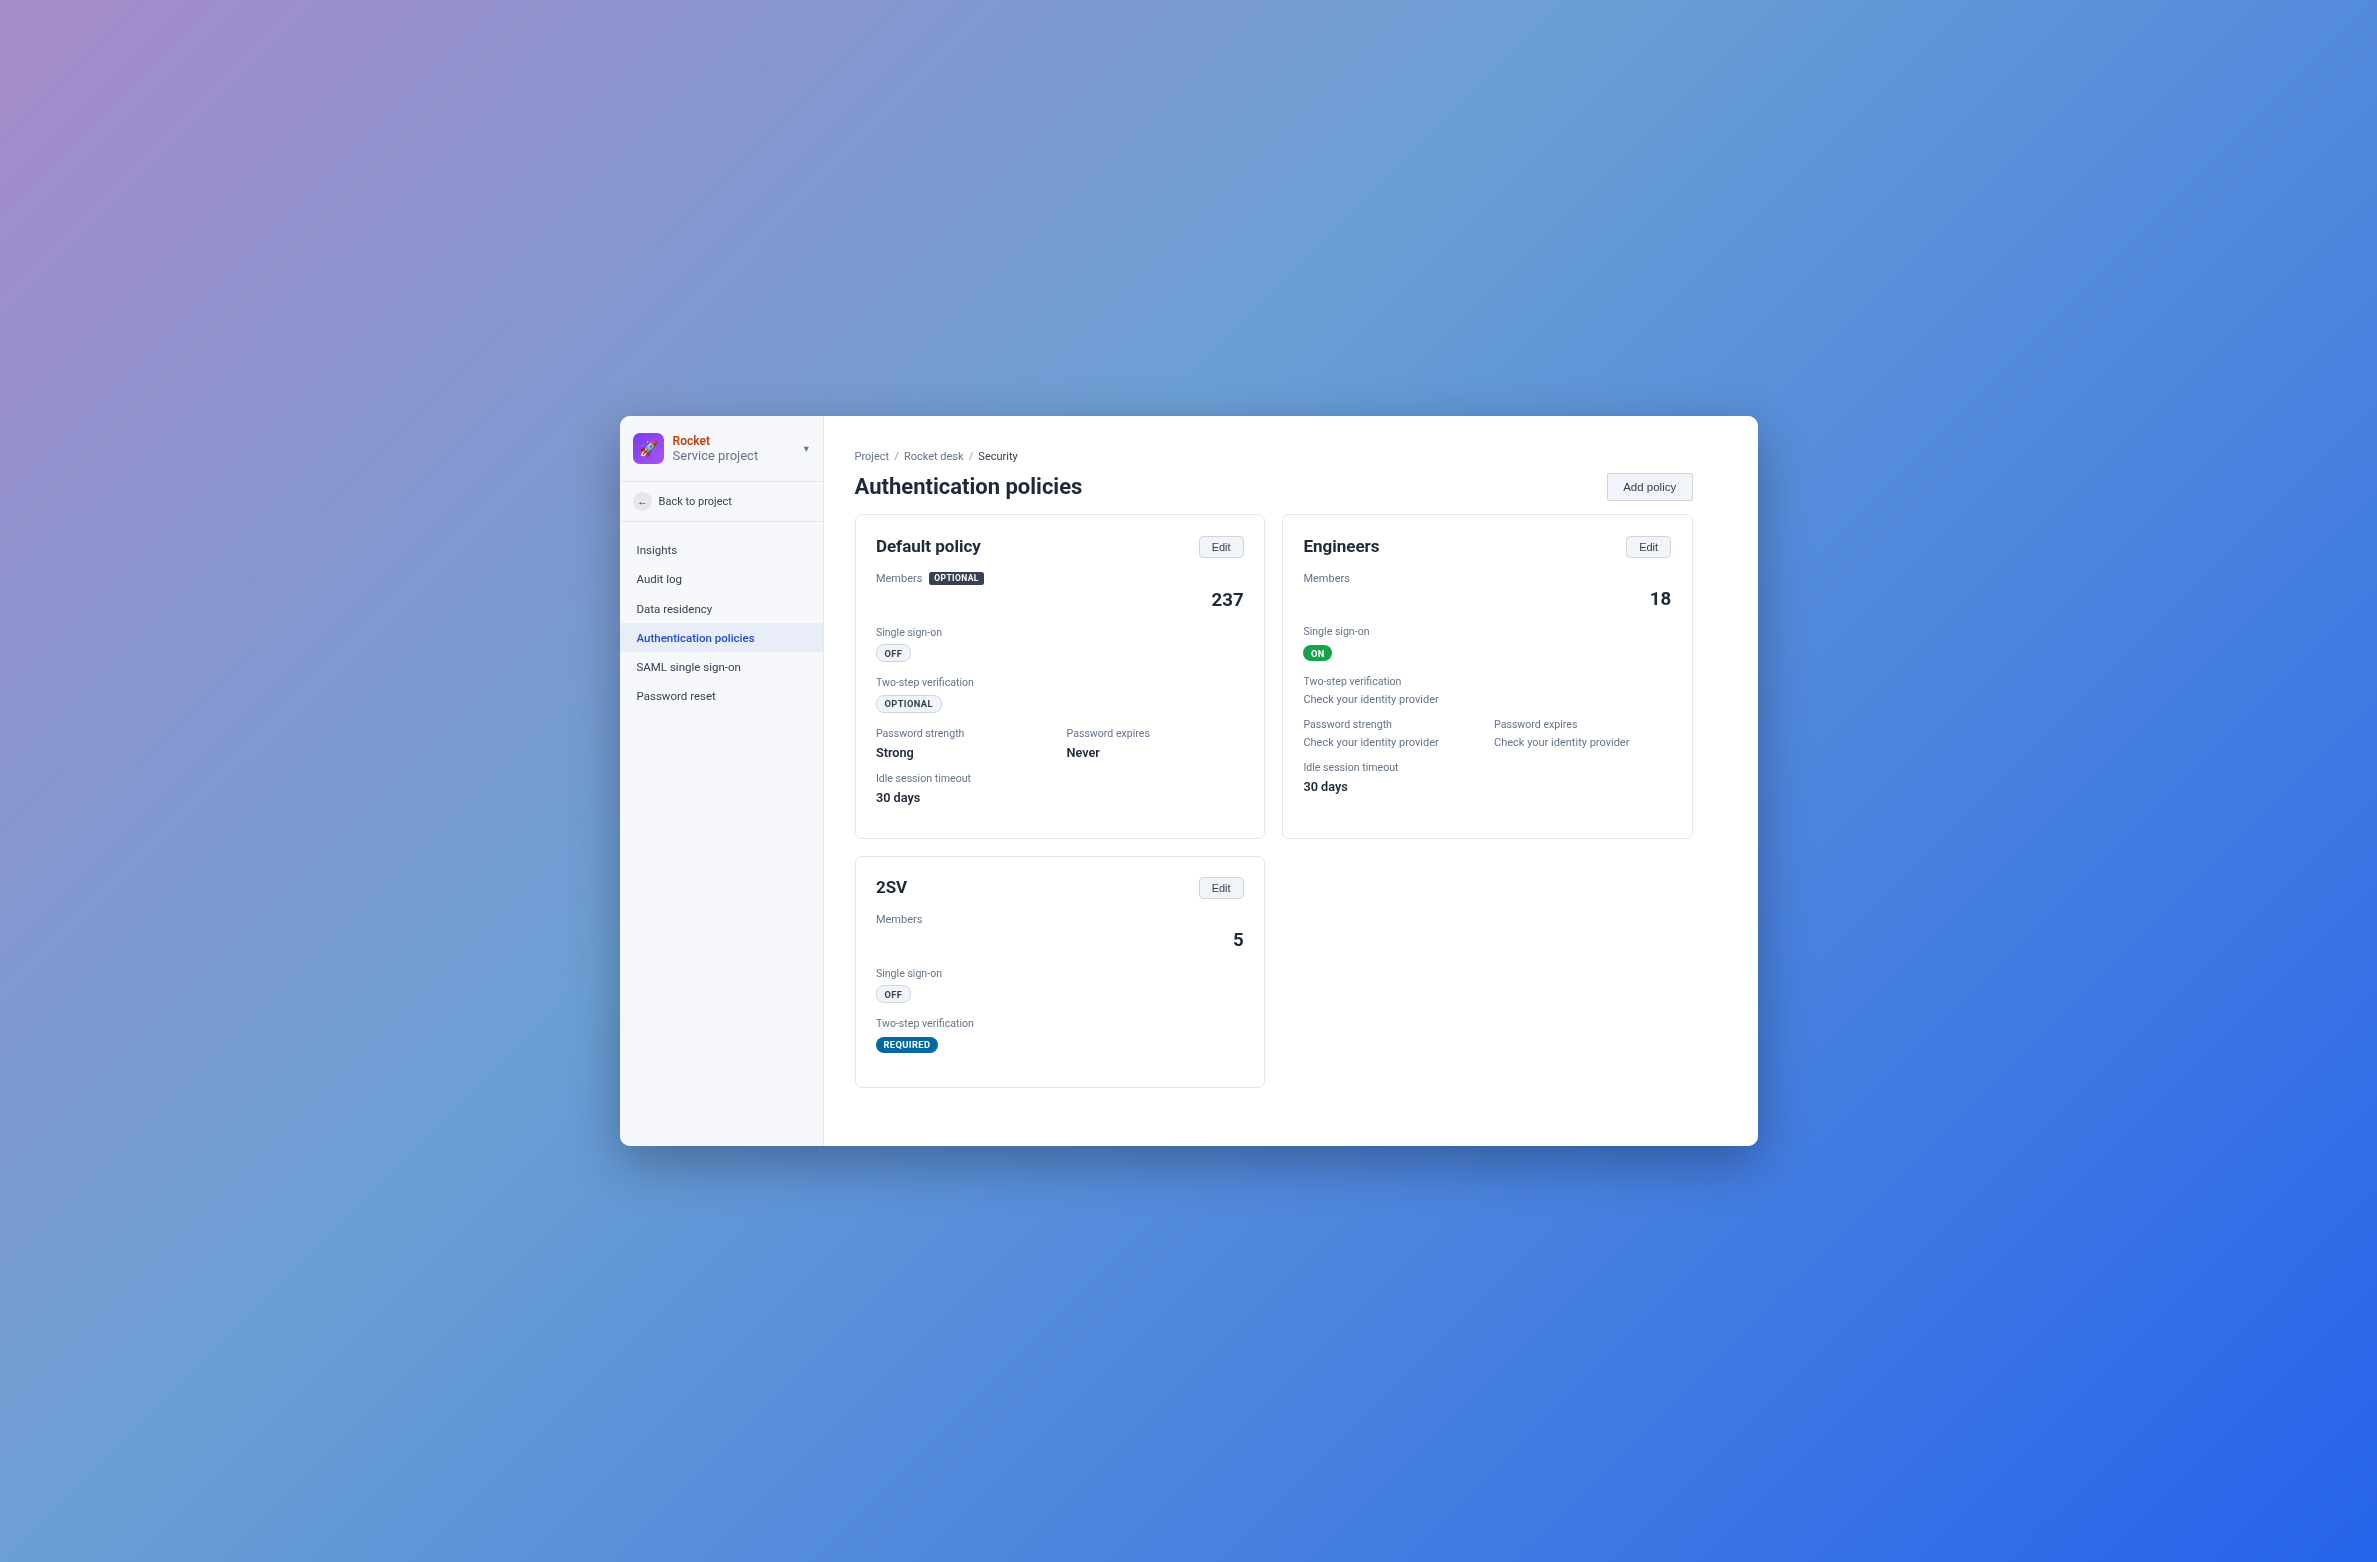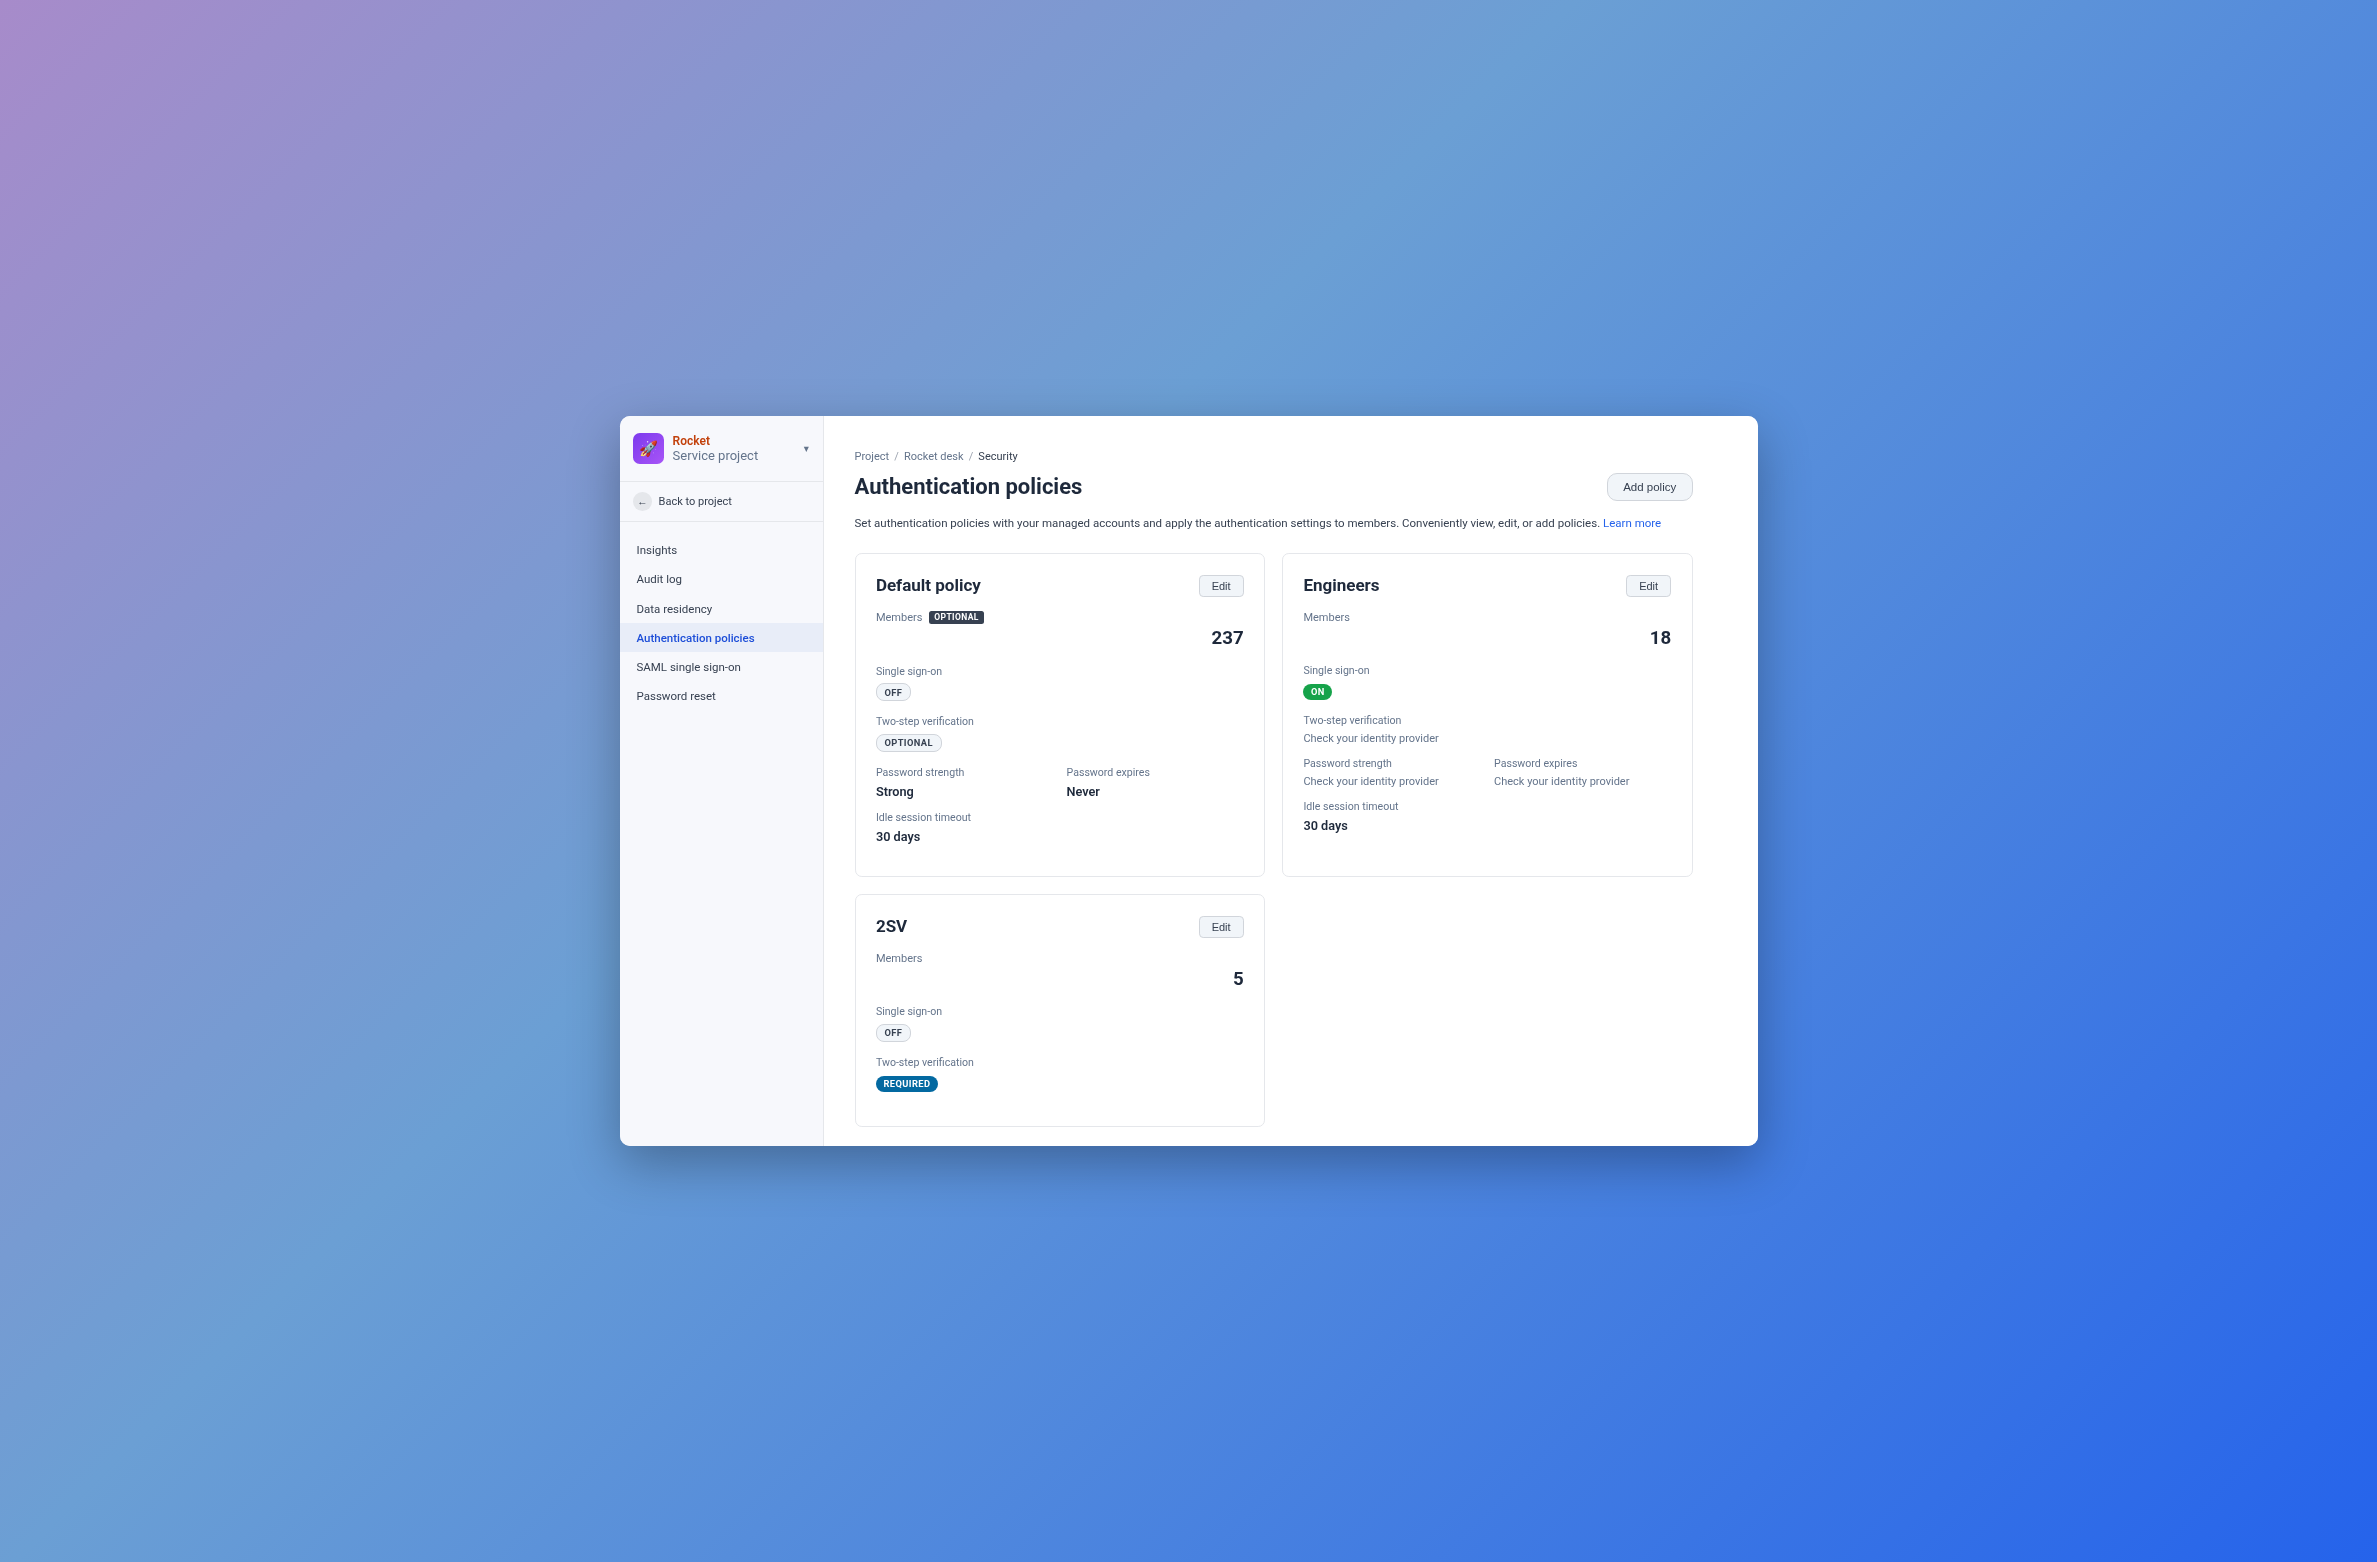--- a/index.html
+++ b/index.html
@@ -132,21 +132,21 @@
     }
     .page-title {
       font-size: 22px;
       font-weight: 700;
       color: #1e293b;
     }
     .add-policy-btn {
       padding: 6.8px 15.3px;
       background: #f1f5f9;
       border: 0.8px solid #d1d5db;
-      border-radius: 10px;
+      border-radius: 2px;
       font-size: 11.5px;
       color: #374151;
       cursor: pointer;
       font-weight: 500;
     }
     
     .description {
       font-size: 11.5px;
       color: #374151;
       margin-bottom: 20.4px;
@@ -314,24 +314,20 @@
         <span class="breadcrumb-link">Rocket desk</span>
         <span class="breadcrumb-sep">/</span>
         <span class="breadcrumb-current">Security</span>
       </nav>
 
       <div class="page-header">
         <h1 class="page-title">Authentication policies</h1>
         <button class="add-policy-btn">Add policy</button>
       </div>
 
-      <p class="description">
-        <span>Set authentication policies with your managed accounts and apply the authentication settings to members. Conveniently view, edit, or add policies.</span>
-        <a>Learn more</a>
-      </p>
 
       <div class="policy-grid">
 
         <div class="policy-card">
           <div class="card-header">
             <span class="card-title">Default policy</span>
             <button class="edit-btn">Edit</button>
           </div>
           <div class="members-label">
             <span>Members</span>

